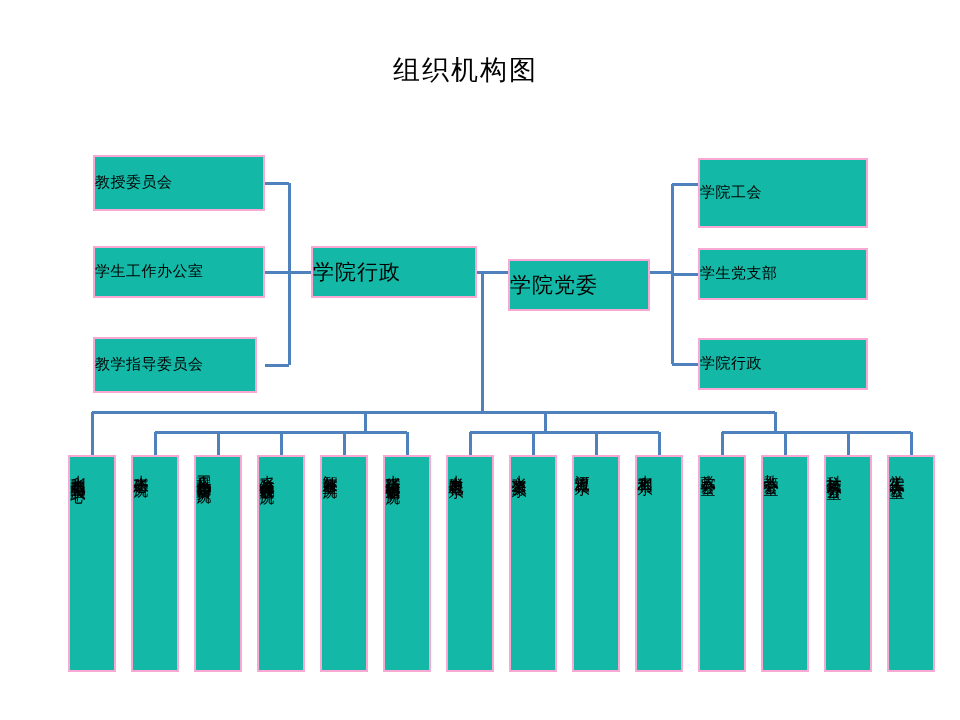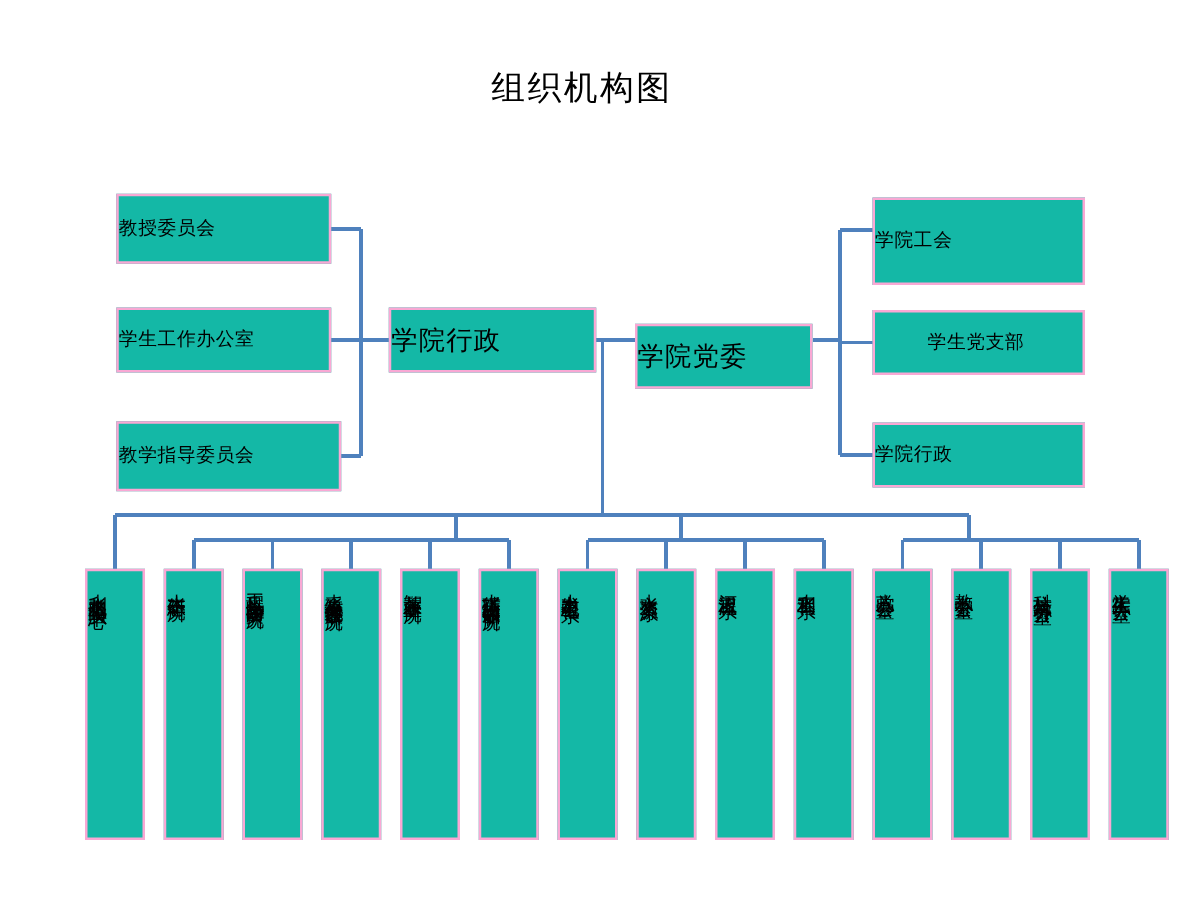--- a/index.html
+++ b/index.html
@@ -121,27 +121,27 @@
       </div>
       <div class="node center" style="left: 508px; top: 259px; width: 142px; height: 52px;">
         <span>学院党委</span>
       </div>
       <div class="node h" style="left: 93px; top: 155px; width: 172px; height: 56px;">
         <span>教授委员会</span>
       </div>
       <div class="node h" style="left: 93px; top: 246px; width: 172px; height: 52px;">
         <span>学生工作办公室</span>
       </div>
-      <div class="node h" style="left: 93px; top: 337px; width: 180px; height: 56px;">
+      <div class="node h" style="left: 93px; top: 337px; width: 164px; height: 56px;">
         <span>教学指导委员会</span>
       </div>
       <div class="node h" style="left: 698px; top: 158px; width: 170px; height: 70px;">
         <span>学院工会</span>
       </div>
-      <div class="node h" style="left: 698px; top: 248px; width: 170px; height: 52px; padding-left: 42px;">
+      <div class="node h" style="left: 698px; top: 248px; width: 170px; height: 52px;">
         <span>学生党支部</span>
       </div>
       <div class="node h" style="left: 698px; top: 338px; width: 170px; height: 52px;">
         <span>学院行政</span>
       </div>
       <div class="node v" style="left: 68px; top: 455px; width: 48px; height: 217px;">
         <span class="vtext">水利水电工程实验中心</span>
       </div>
       <div class="node v" style="left: 131px; top: 455px; width: 48px; height: 217px;">
         <span class="vtext">水生态研究所</span>

